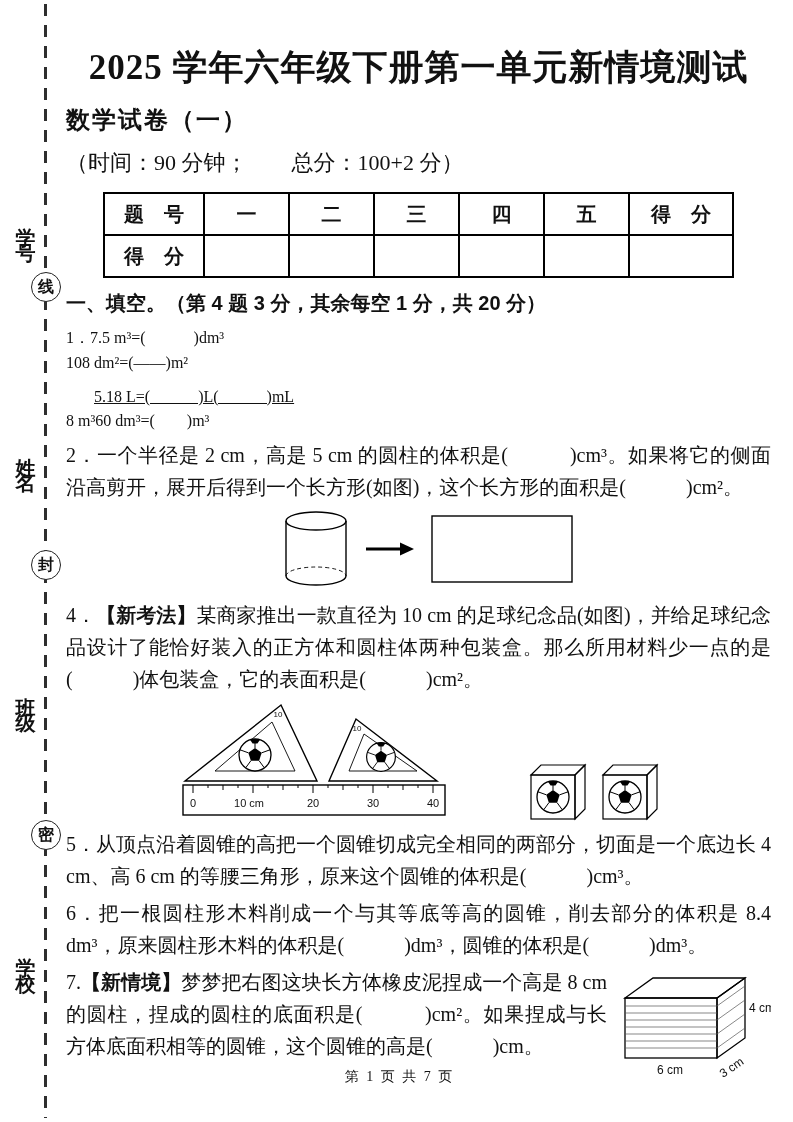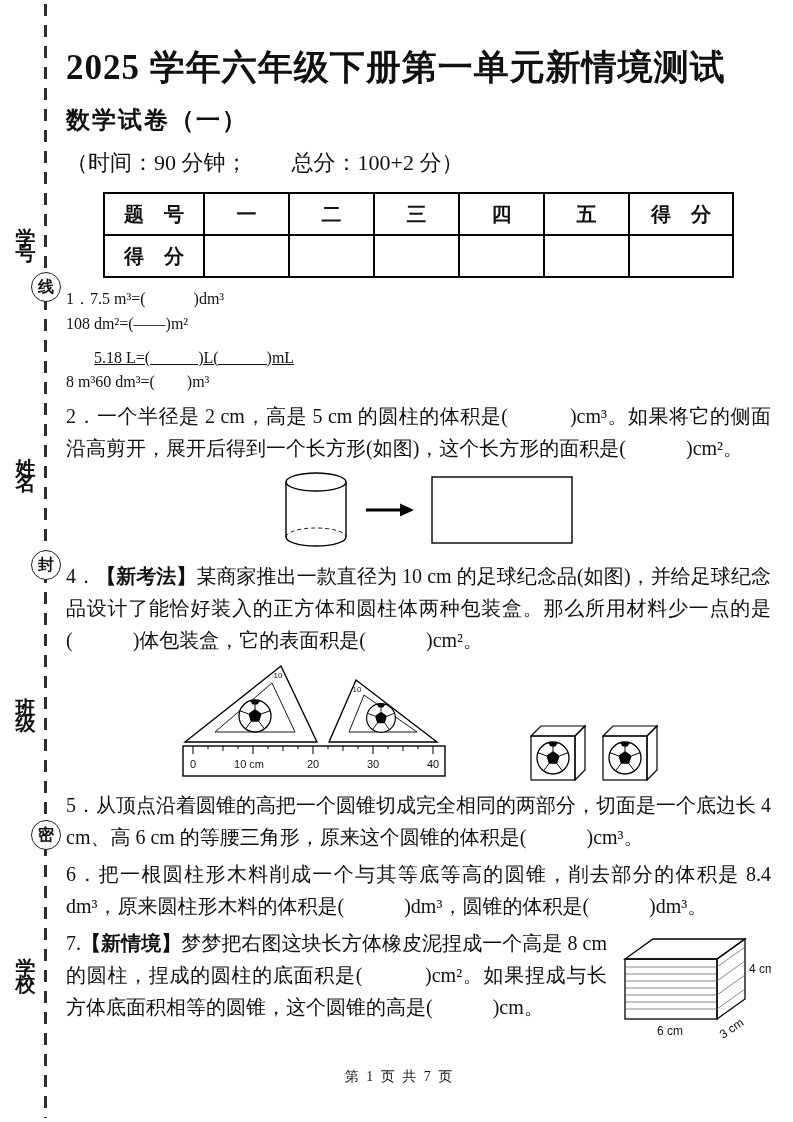--- a/index.html
+++ b/index.html
@@ -21,21 +21,21 @@
     font-size:20px; letter-spacing:15px; font-weight:bold; color:#111;
   }
   .seal {
     position:absolute; left:31px; width:30px; height:30px; border:1.6px solid #222;
     border-radius:50%; background:#fff; display:flex; align-items:center; justify-content:center;
     font-size:16px; font-weight:bold; z-index:2;
   }
 
   
   .content { position:absolute; left:66px; right:22px; top:0; }
-  .title1 { margin-top:44px; text-align:left; font-size:35px; font-weight:bold; letter-spacing:1px; }
+  .title1 { margin-top:44px; text-align:center; font-size:35px; font-weight:bold; letter-spacing:1px; }
   .title2 { margin-top:13px; font-size:24px; font-weight:bold; letter-spacing:2px; }
   .subtitle { margin-top:12px; text-align:left; font-size:22px; }
 
   table.score { border-collapse:collapse; margin:14px auto 0; table-layout:fixed; }
   table.score td {
     border:2px solid #000; height:42px; text-align:center; vertical-align:middle;
     font-size:20px; font-weight:bold; font-family:"Liberation Sans","DejaVu Sans",sans-serif;
   }
   td.c-label { width:100px; } td.c-num { width:85px; } td.c-score { width:104px; }
 
@@ -111,20 +111,21 @@
         <td></td>
         <td></td>
         <td></td>
         <td></td>
         <td></td>
         <td></td>
       </tr>
     </tbody>
       </table>
 
+    <div class="sec-heading">一、填空。（第 4 题 3 分，其余每空 1 分，共 20 分）</div>
 
     <div class="q1row">
       <span class="left">1．7.5 m³=(　　　)dm³</span>
       <span class="right">108 dm²=(——)m²</span>
     </div>
     <div class="q1row r2">
       <span class="left">5.18 L=(　　　)L(　　　)mL</span>
       <span class="right">8 m³60 dm³=(　　)m³</span>
     </div>
 

